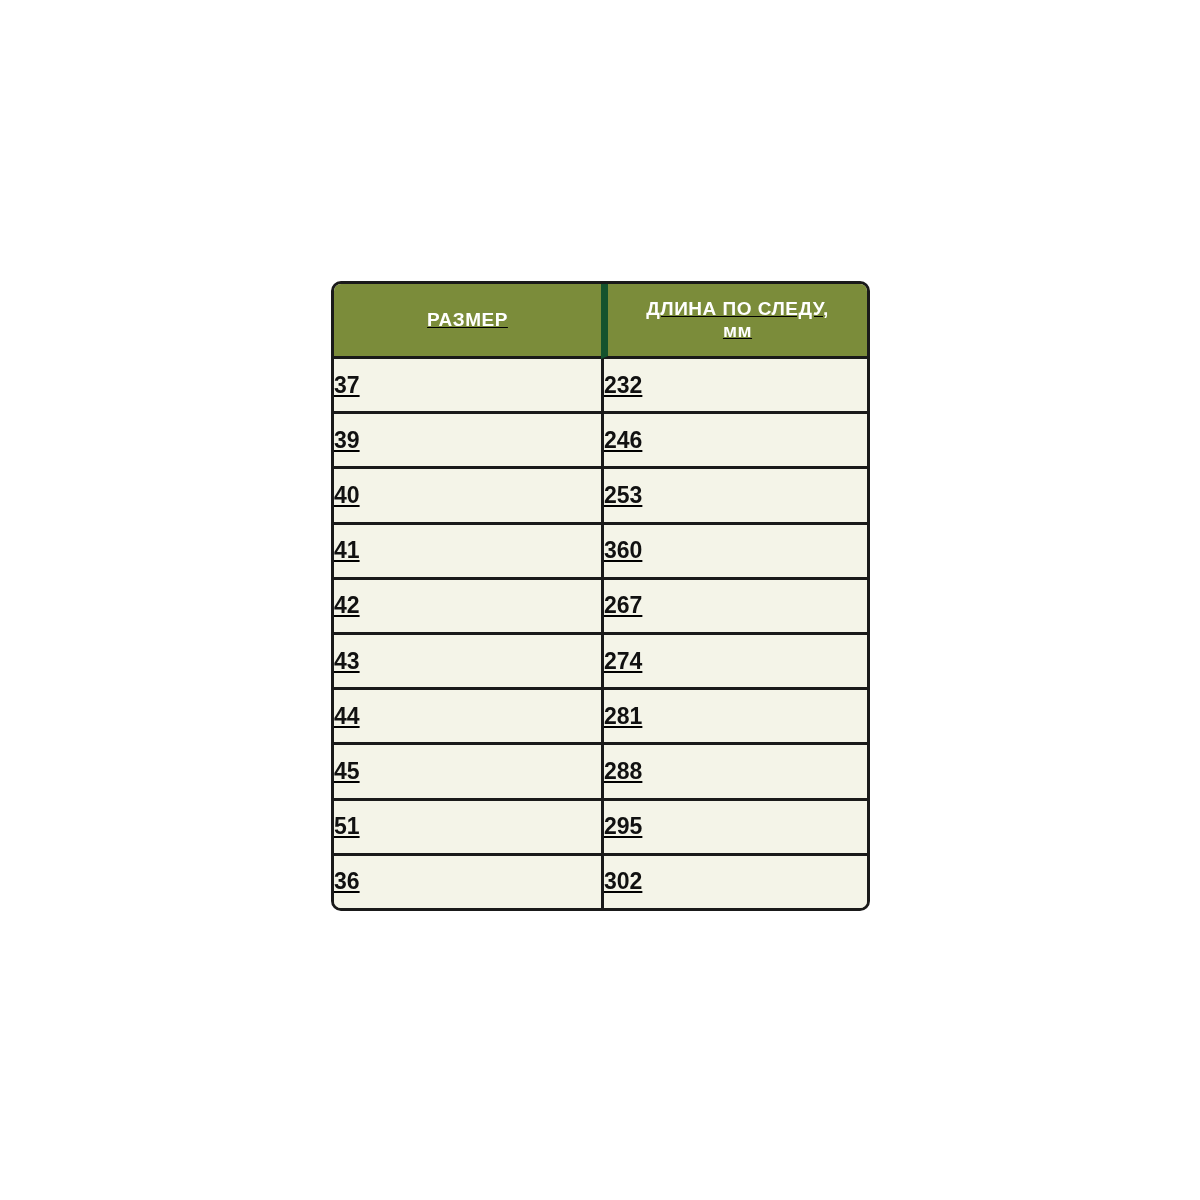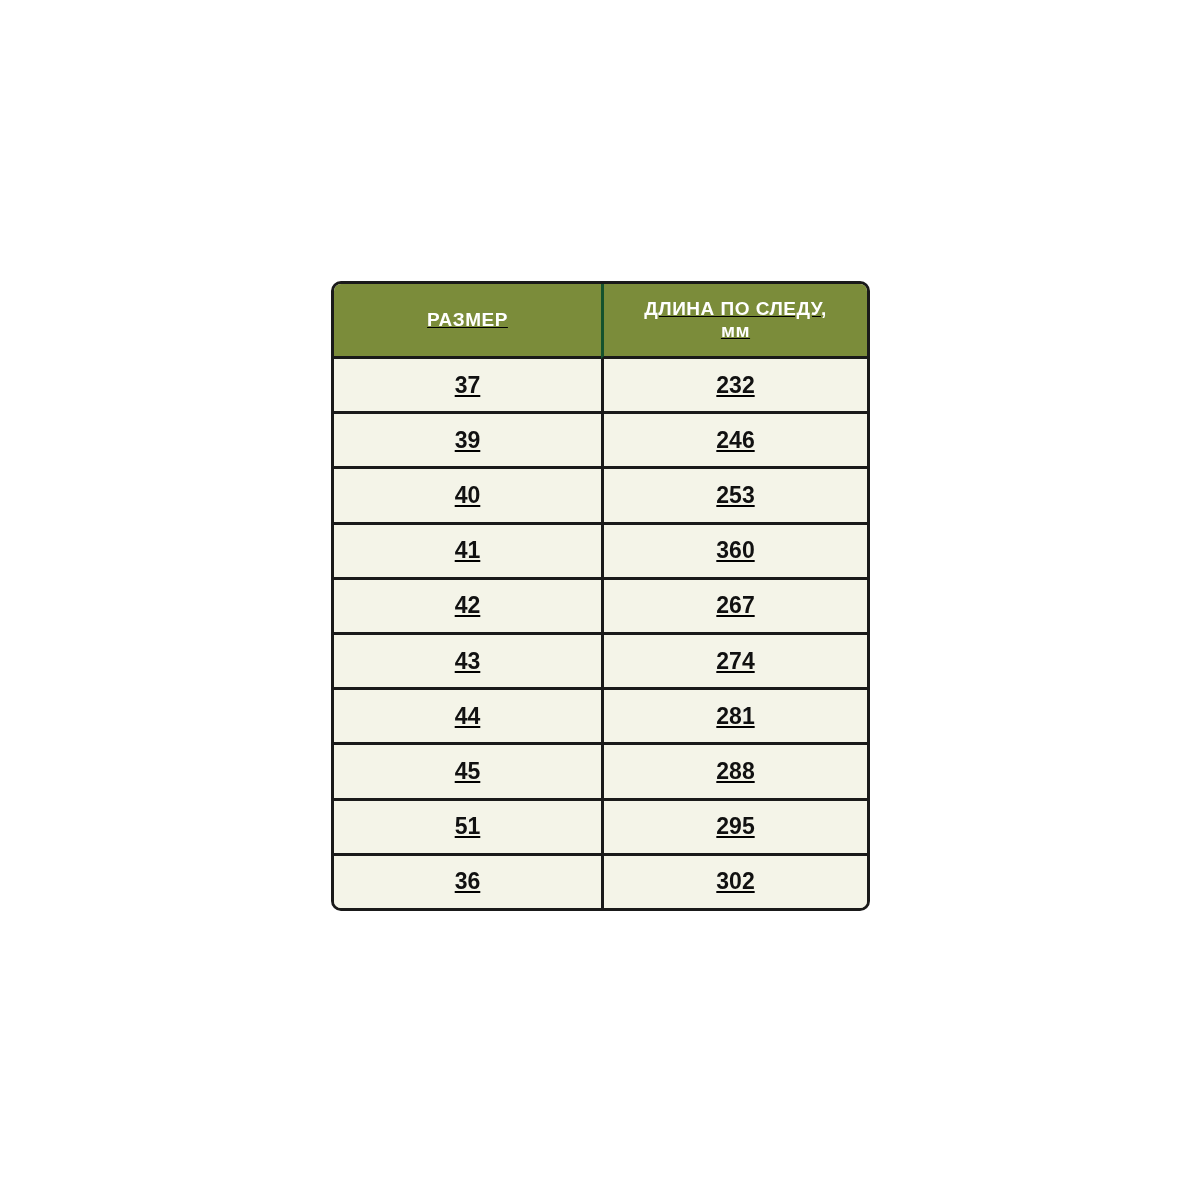--- a/index.html
+++ b/index.html
@@ -46,29 +46,29 @@
     font-weight: bold;
     letter-spacing: 0.5px;
     text-align: center;
     vertical-align: middle;
     height: 64px;
     padding: 4px 6px;
     border-bottom: 3px solid #1a1a1a;
     line-height: 1.15;
   }
   thead th.col-sep {
-    border-left: 3px solid #14532d;
+    border-left: 7px solid #14532d;
   }
 
   tbody td {
     background: #f4f4e8;
     color: #111111;
     font-size: 23px;
     font-weight: bold;
-    text-align: center;
+    text-align: left;
     vertical-align: middle;
     height: 52.2px;
     padding: 0;
     border-bottom: 3px solid #1a1a1a;
   }
   tbody td.col-sep {
     border-left: 3px solid #1a1a1a;
   }
   tbody tr:last-child td {
     border-bottom: none;

